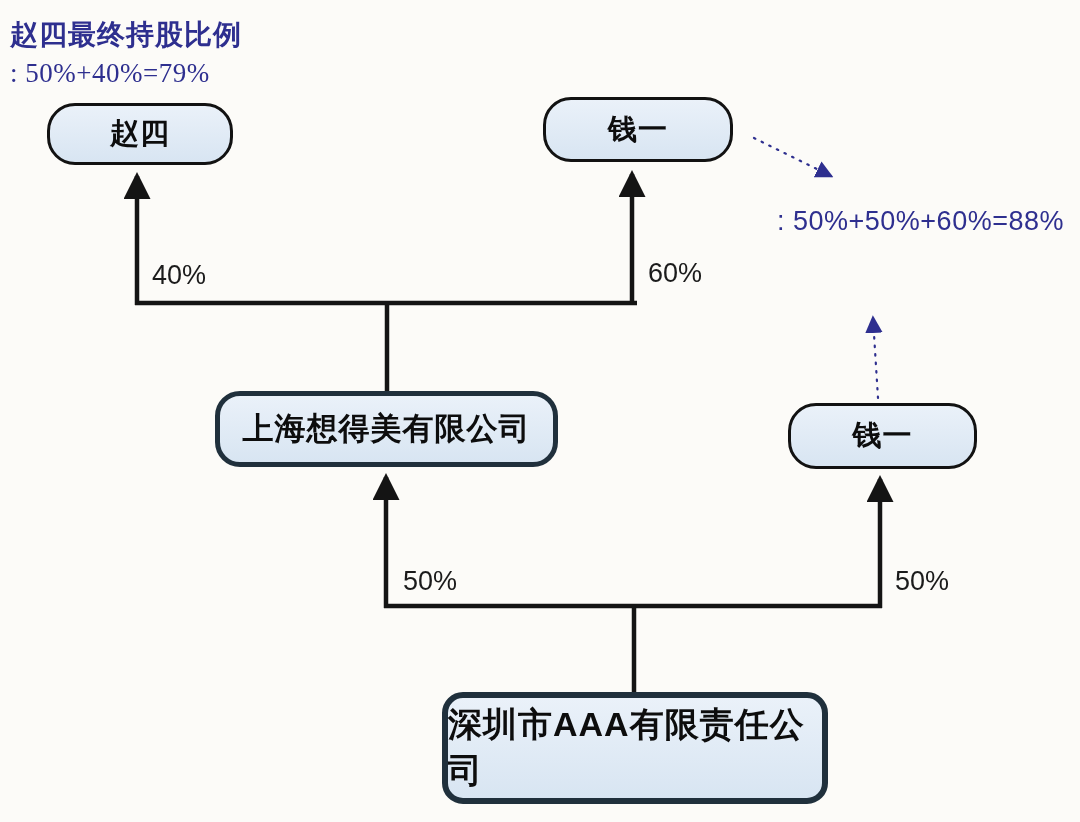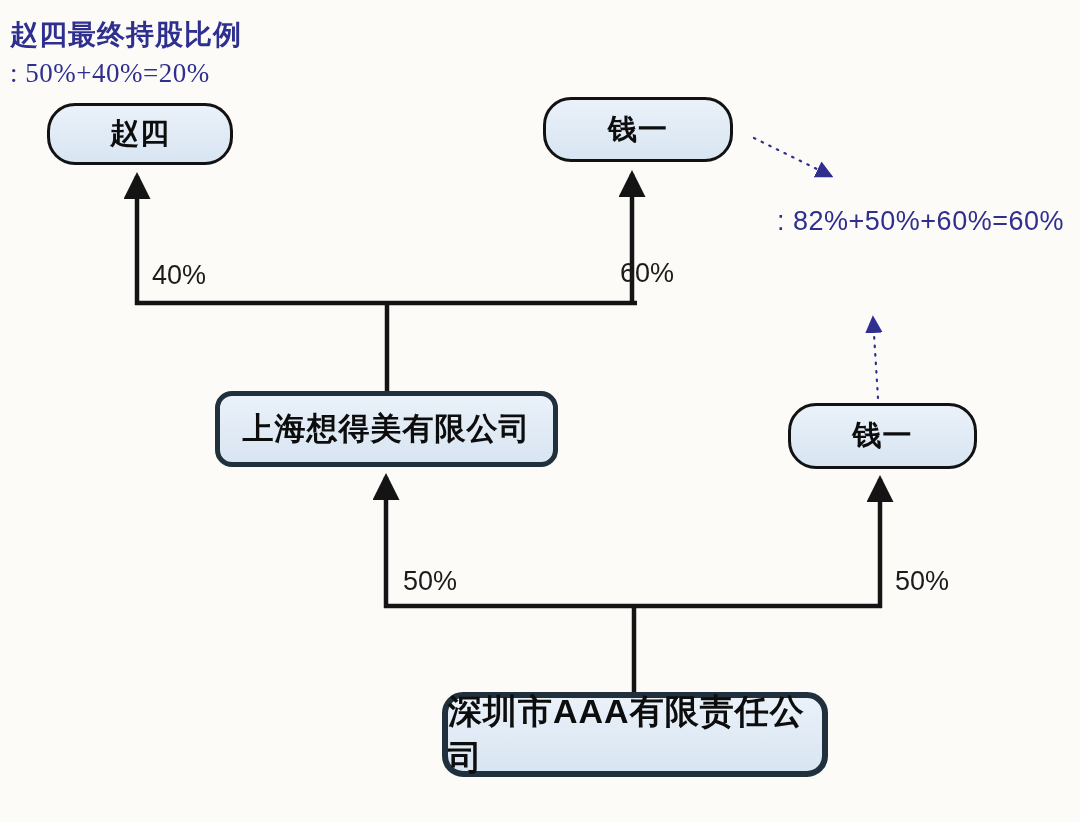--- a/index.html
+++ b/index.html
@@ -35,42 +35,42 @@
     box-sizing:border-box;
     letter-spacing:1px;
   }
   .node.small{
     border:3.5px solid var(--border-small);
     border-radius:28px;
     font-size:29px;
   }
   .node.large{
     border:5px solid var(--border-large);
-    border-radius:17px;
+    border-radius:25px;
     font-size:31px;
   }
   .node.xlarge{
     border:6px solid var(--border-large);
     border-radius:21px;
     font-size:34px;
   }
   .node-zhaosi{left:47px;top:103px;width:186px;height:62px;}
   .node-qianyi-top{left:543px;top:97px;width:190px;height:65px;}
   .node-shanghai{left:215px;top:391px;width:343px;height:76px;}
   .node-qianyi-right{left:788px;top:403px;width:189px;height:66px;}
-  .node-shenzhen{left:442px;top:692px;width:386px;height:85px;align-items:center;}
+  .node-shenzhen{left:442px;top:692px;width:386px;height:112px;align-items:center;}
   .pct{
     position:absolute;
     font-size:27px;
     color:var(--label);
     white-space:nowrap;
     margin-top:24px;
   }
   .pct-40{left:152px;top:236px;}
-  .pct-60{left:620px;top:234px;}
+  .pct-60{left:648px;top:234px;}
   .pct-50a{left:403px;top:542px;}
   .pct-50b{left:895px;top:542px;}
   .annotation{
     position:absolute;
     color:var(--accent);
     white-space:nowrap;
   }
   .annotation .ann-title{
     font-weight:700;
     font-size:28px;
@@ -108,25 +108,25 @@
     <path d="M384 606 L882 606" stroke="#141414" stroke-width="4.5" fill="none"></path>
     <path d="M386 608 L386 477" stroke="#141414" stroke-width="4.5" fill="none" marker-end="url(#ah)"></path>
     <path d="M880 608 L880 479" stroke="#141414" stroke-width="4.5" fill="none" marker-end="url(#ah)"></path>
 
     <path d="M754 138 L831 176" stroke="#2e2f8f" stroke-width="2.2" fill="none" stroke-dasharray="1.5 7" stroke-linecap="round" marker-end="url(#ahn)"></path>
     <path d="M878 398 L873 318" stroke="#2e2f8f" stroke-width="2.2" fill="none" stroke-dasharray="1.5 7" stroke-linecap="round" marker-end="url(#ahn)"></path>
   </svg>
 
   <div class="annotation annotation-zhaosi">
     <div class="ann-title">赵四最终持股比例</div>
-    <div class="ann-formula">: 50%+40%=20%</div>
+    <div class="ann-formula">: 50%+40%=79%</div>
   </div>
 
   <div class="annotation annotation-qianyi">
-    <div class="ann-formula">: 82%+50%+60%=60%</div>
+    <div class="ann-formula">: 50%+50%+60%=88%</div>
   </div>
 
   <div class="node small node-zhaosi">
     <span>赵四</span>
   </div>
 
   <div class="node small node-qianyi-top">
     <span>钱一</span>
   </div>
 

